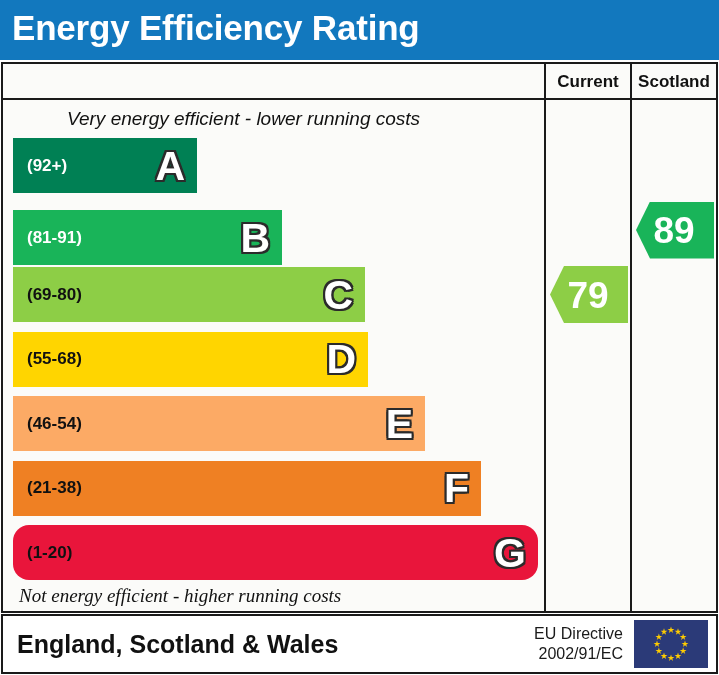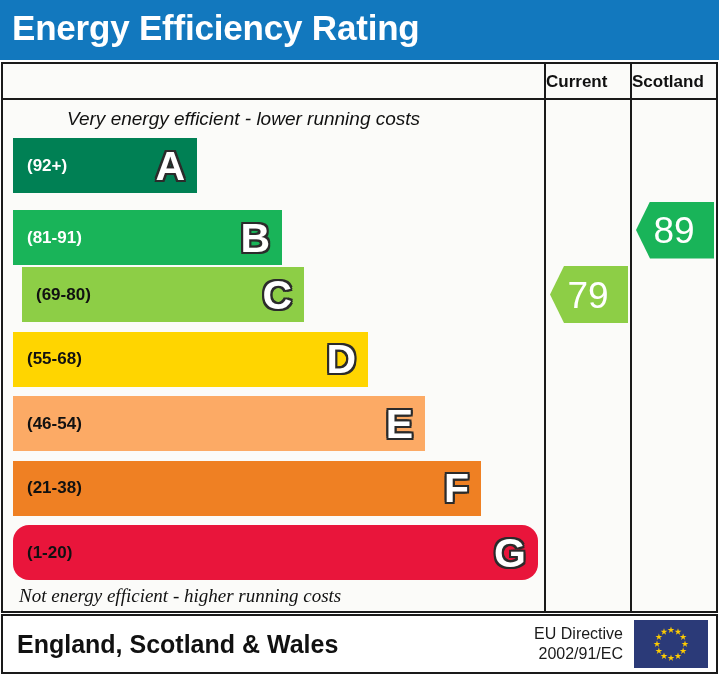--- a/index.html
+++ b/index.html
@@ -61,20 +61,21 @@
     width: 713px;
     height: 36px;
     box-sizing: border-box;
     border-bottom: 2px solid #1a1a1a;
   }
   .head-cell {
     position: absolute;
     top: 0;
     height: 36px;
     line-height: 36px;
+    text-align: center;
     font-size: 17px;
     font-weight: bold;
     color: #111111;
     box-sizing: border-box;
   }
   .head-current  { left: 541px; width: 86px; border-left: 2px solid #1a1a1a; }
   .head-potential{ left: 627px; width: 86px; border-left: 2px solid #1a1a1a; }
 
   
   .vline {
@@ -148,21 +149,21 @@
     clip-path: polygon(14px 0, 100% 0, 100% 100%, 14px 100%, 0 50%);
   }
   .rating-value {
     position: absolute;
     left: 0;
     right: 2px;
     top: 50%;
     transform: translateY(-50%);
     text-align: center;
     font-size: 37px;
-    font-weight: normal;
+    font-weight: bold;
     color: #ffffff;
     line-height: 1;
   }
 
   
   .footer {
     position: absolute;
     left: 1px;
     top: 614px;
     width: 717px;
@@ -227,21 +228,21 @@
 
     <div class="bands" id="bands-container">
         <div class="band" style="top: 74px; width: 184px; background: rgb(0, 128, 84);">
           <span class="band-range" style="color: rgb(255, 255, 255);">(92+)</span>
           <span class="band-letter">A</span>
         </div>
         <div class="band" style="top: 146px; width: 269px; background: rgb(25, 180, 89);">
           <span class="band-range" style="color: rgb(255, 255, 255);">(81-91)</span>
           <span class="band-letter">B</span>
         </div>
-        <div class="band" style="top: 203px; width: 282px; background: rgb(141, 206, 70); margin-left: 9px;">
+        <div class="band" style="top: 203px; width: 352px; background: rgb(141, 206, 70);">
           <span class="band-range" style="color: rgb(17, 17, 17);">(69-80)</span>
           <span class="band-letter">C</span>
         </div>
         <div class="band" style="top: 267.5px; width: 355px; background: rgb(255, 213, 0);">
           <span class="band-range" style="color: rgb(17, 17, 17);">(55-68)</span>
           <span class="band-letter">D</span>
         </div>
         <div class="band" style="top: 332px; width: 412px; background: rgb(252, 170, 101);">
           <span class="band-range" style="color: rgb(17, 17, 17);">(46-54)</span>
           <span class="band-letter">E</span>

